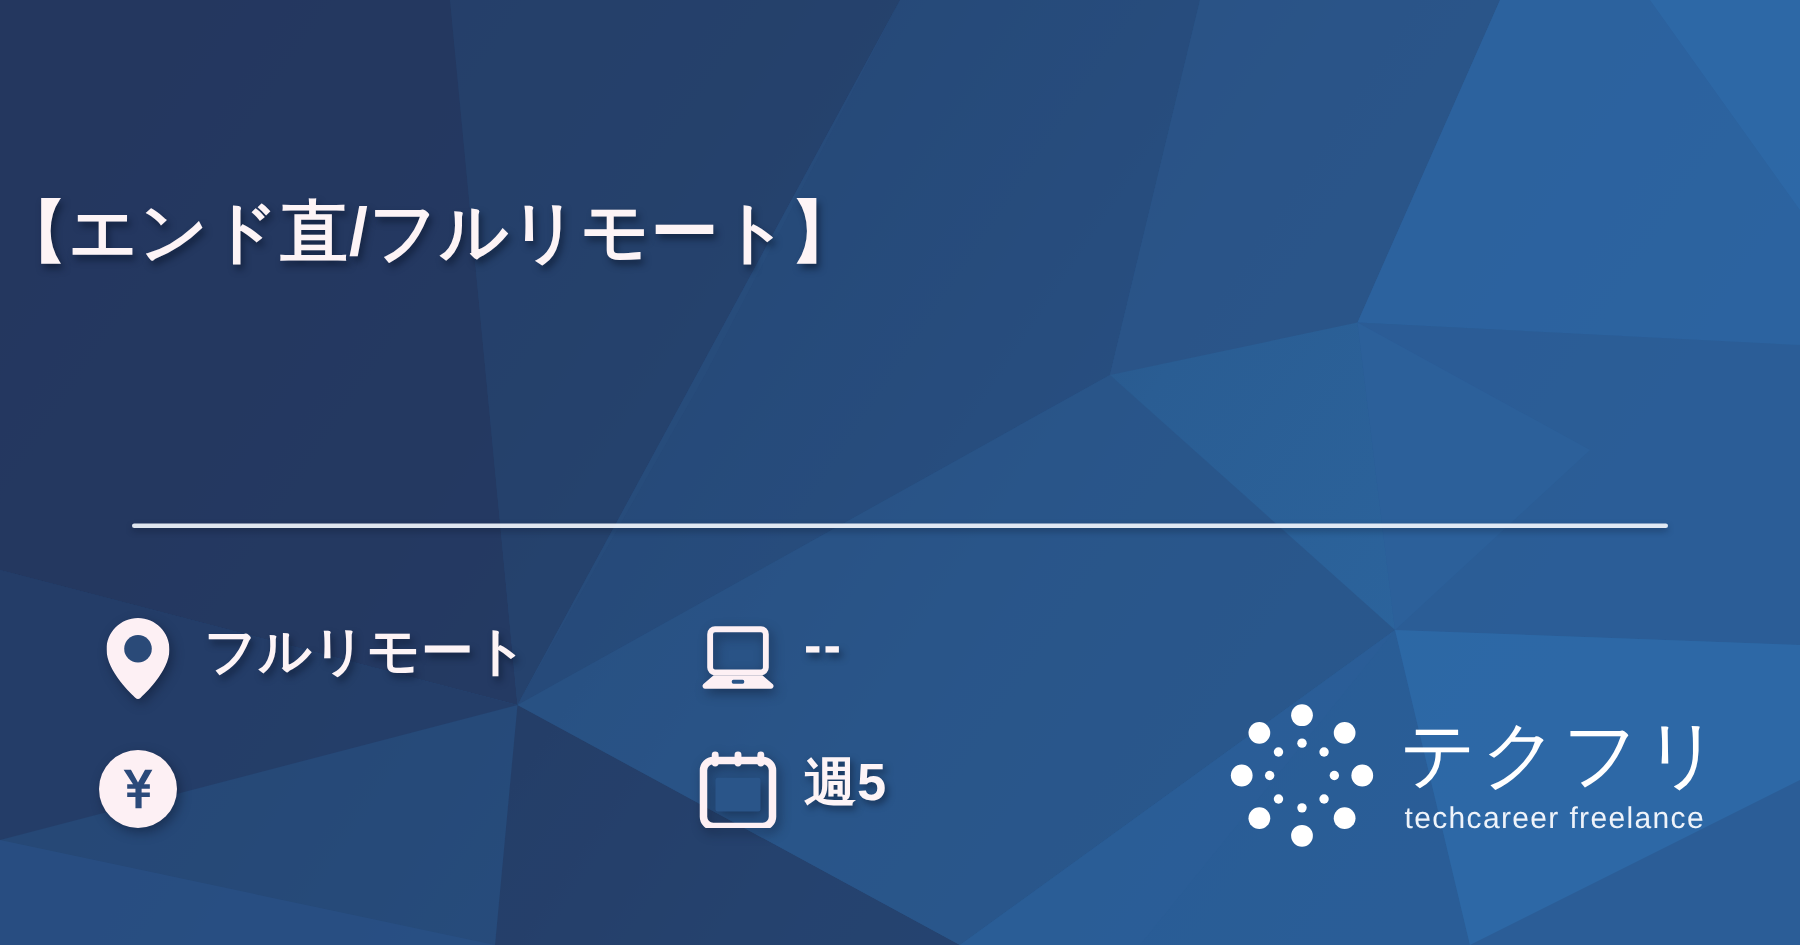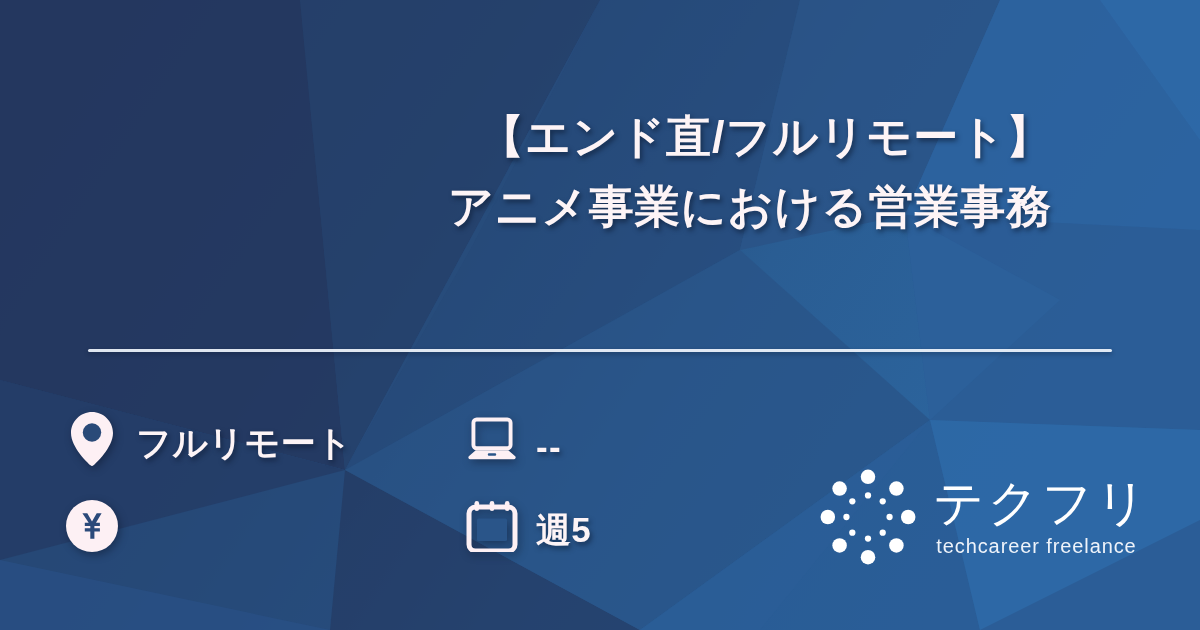--- a/index.html
+++ b/index.html
@@ -25,23 +25,23 @@
     inset: 0;
     width: 100%;
     height: 100%;
     display: block;
   }
 
   
   .title-block {
     position: absolute;
     left: 0;
-    top: 102px;
+    top: 120px;
     width: 1052px;
-    text-align: right;
+    text-align: left;
     z-index: 5;
   }
   .title-line {
     display: block;
     color: #fdf4f6;
     font-size: 45px;
     font-weight: bold;
     letter-spacing: 0.02em;
     line-height: 70px;
     text-shadow: 2px 3px 5px rgba(8,18,38,0.55);
@@ -67,21 +67,21 @@
     left: 66px;
     top: 392px;
     z-index: 5;
     display: grid;
     grid-template-columns: 400px auto;
     grid-template-rows: 94px 80px;
     align-items: center;
   }
   .meta-item {
     display: flex;
-    align-items: flex-end;
+    align-items: flex-start;
     gap: 18px;
   }
   .meta-ico {
     width: 52px;
     height: 56px;
     flex: 0 0 52px;
     display: flex;
     align-items: center;
     justify-content: center;
     filter: drop-shadow(2px 3px 4px rgba(8,18,38,0.45));
@@ -172,21 +172,20 @@
     <polygon points="1100,0 1200,0 1200,140" fill="#2f6cab" opacity="0.6"></polygon>
 
     <polygon points="345,470 470,250 600,0 345,470" fill="#2b4f80" opacity="0.35"></polygon>
     <polygon points="640,630 930,420 760,630" fill="#2c5e99" opacity="0.4"></polygon>
     <polygon points="0,560 330,630 0,630" fill="#2a5288" opacity="0.6"></polygon>
     <polygon points="905,215 1060,300 930,420" fill="#2e68a4" opacity="0.35"></polygon>
   </svg>
 
   <div class="title-block">
     <span class="title-line">【エンド直/フルリモート】</span>
-    <span class="title-line">アニメ事業における営業事務</span>
   </div>
 
   <div class="divider"></div>
 
   <div class="meta">
 
     <div class="meta-item">
       <span class="meta-ico">
         <svg width="42" height="54" viewBox="0 0 42 54">
           <path d="M21 0C9.4 0 0 9.4 0 21c0 14.6 17.6 30.6 19.2 32.1a2.6 2.6 0 0 0 3.6 0C24.4 51.6 42 35.6 42 21 42 9.4 32.6 0 21 0z" fill="#fdf0f4"></path>

